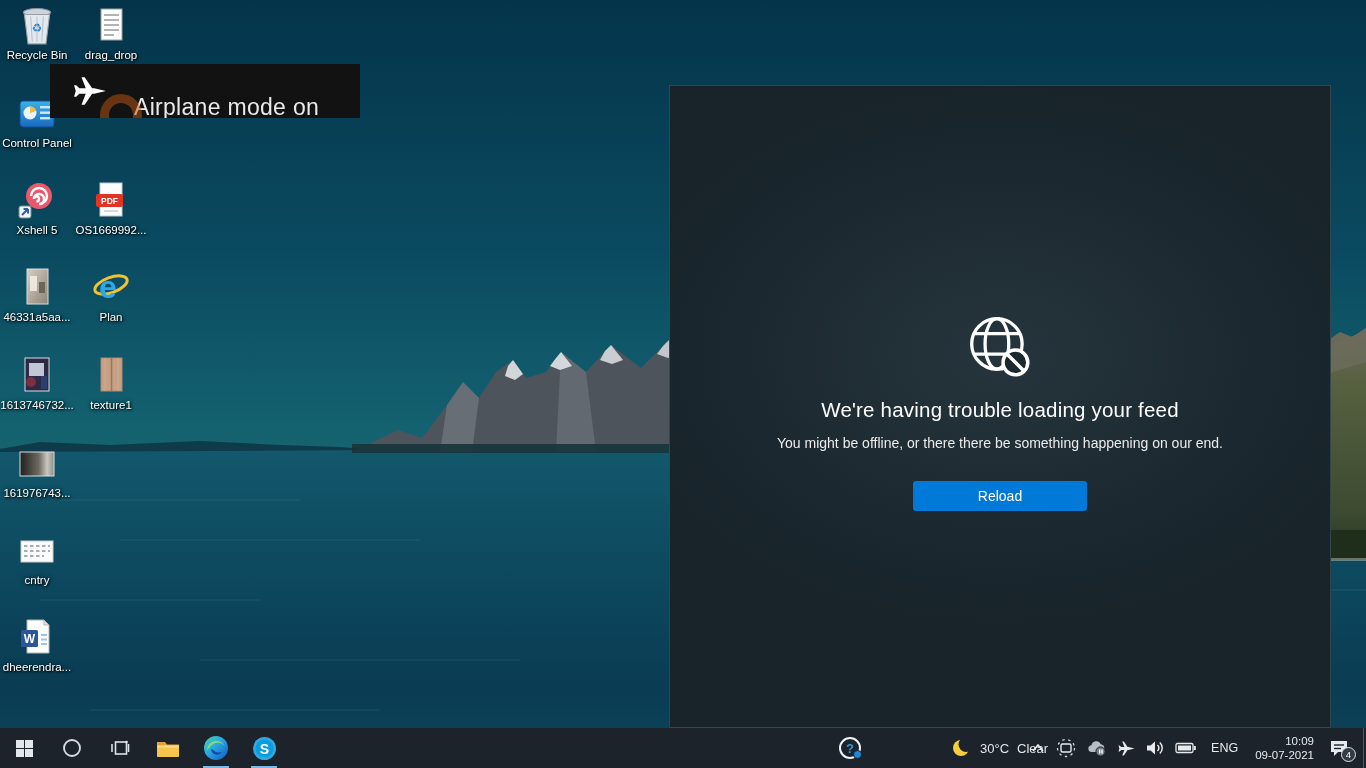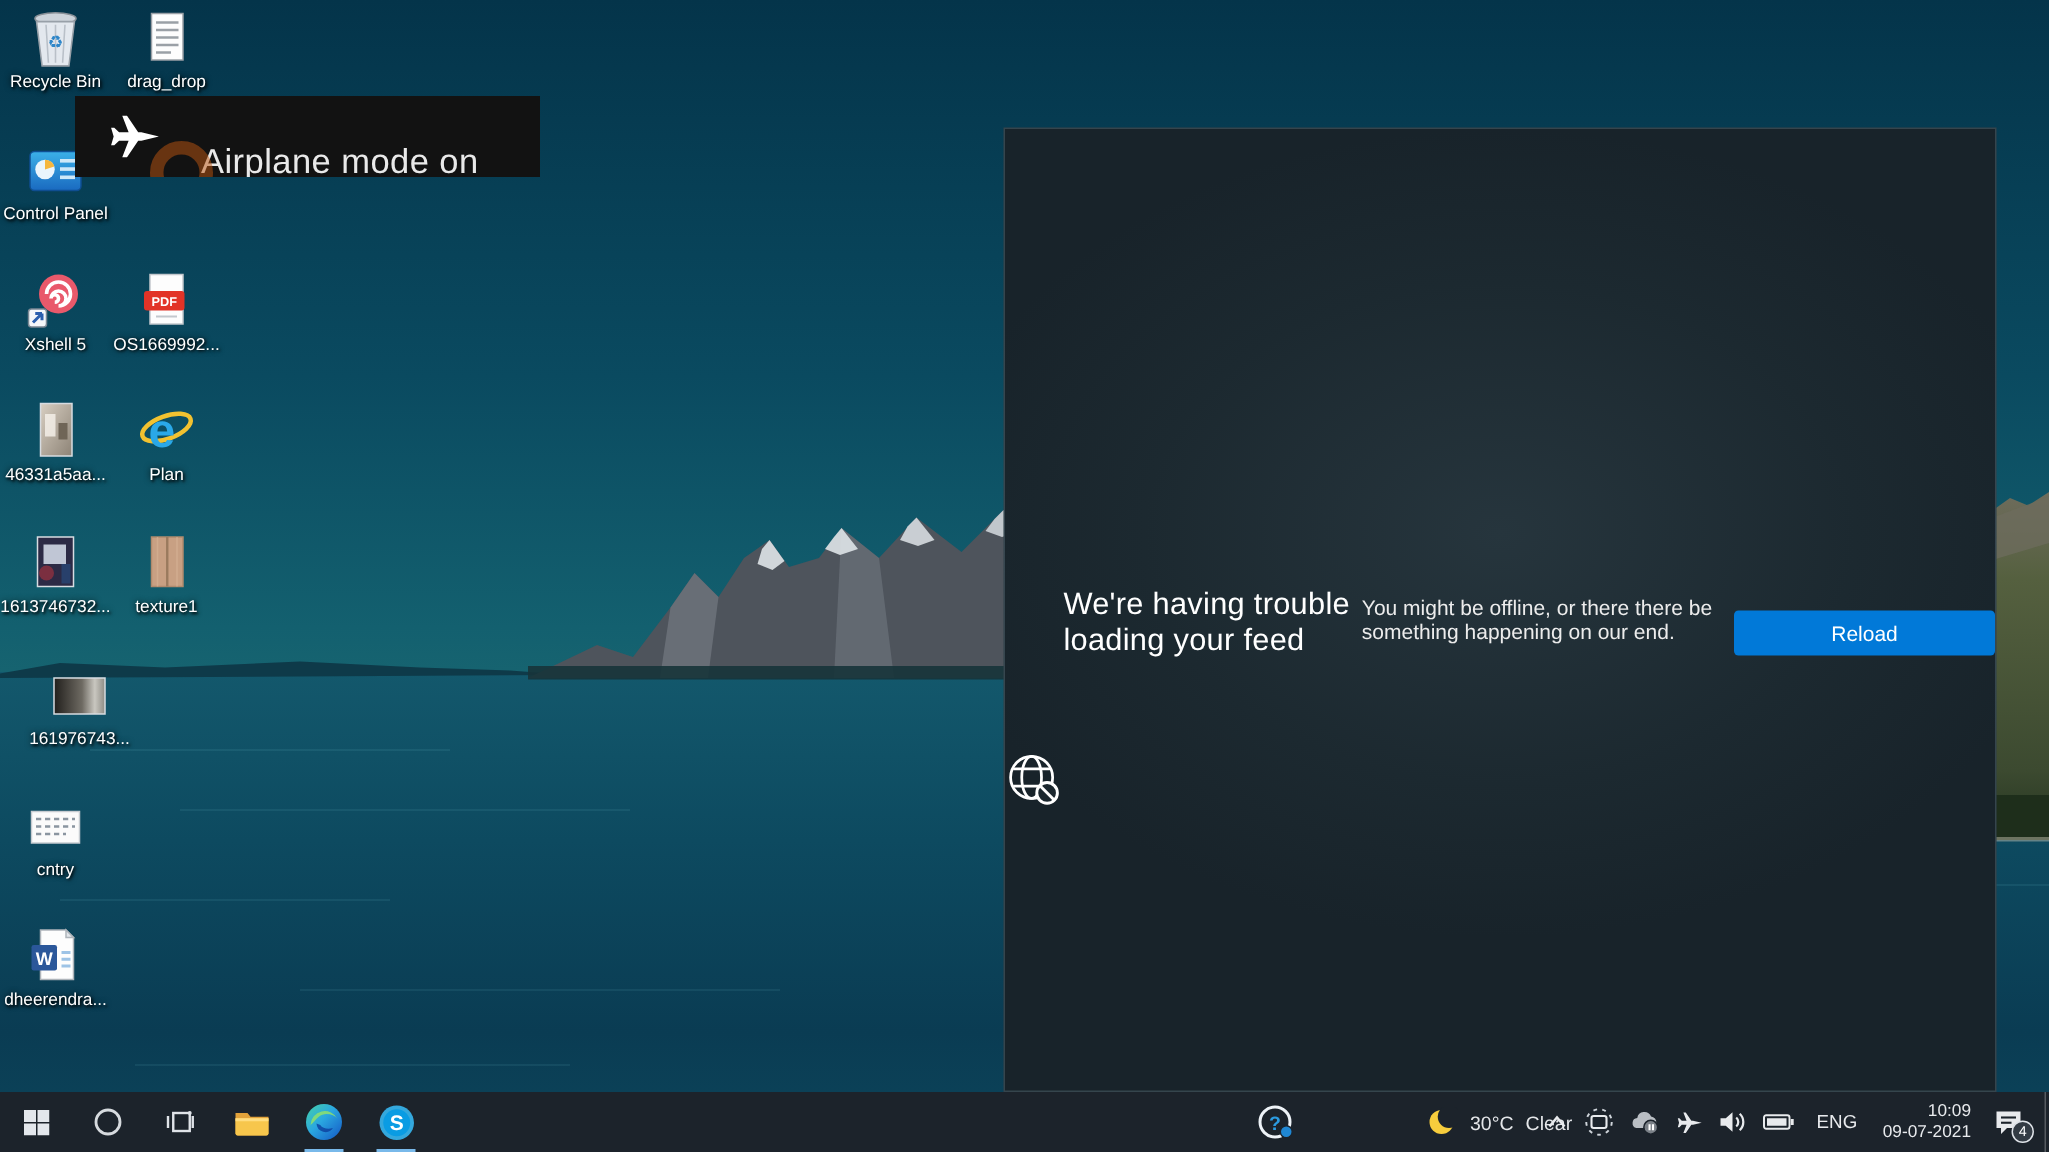--- a/index.html
+++ b/index.html
@@ -11,36 +11,36 @@
   .wallpaper { position:absolute; inset:0; z-index:0; }
 
   
   .cell { position:absolute; width:74px; display:flex; flex-direction:column;
           align-items:center; z-index:10; cursor:default; }
   .art { width:44px; height:40px; display:flex; align-items:center; justify-content:center; }
   .lbl { margin-top:2px; font-size:11.5px; line-height:14px; color:#fff; text-align:center;
          text-shadow:1px 1px 2px #000, 0 0 4px rgba(0,0,0,.85); padding:0 2px; }
   .c0{left:0;top:6px;} .c1{left:74px;top:6px;} .c2{left:0;top:94px;} .c3{left:74px;top:94px;}
   .c4{left:0;top:181px;} .c5{left:74px;top:181px;align-items:center;} .c6{left:0;top:268px;} .c7{left:74px;top:268px;}
-  .c8{left:0;top:356px;} .c9{left:74px;top:356px;} .c10{left:16px;top:444px;}
+  .c8{left:0;top:356px;} .c9{left:74px;top:356px;} .c10{left:0;top:444px;}
   .c11{left:0;top:531px;} .c12{left:0;top:618px;}
 
   
   .toast { position:absolute; left:50px; top:64px; width:310px; height:54px; background:#121212;
            z-index:60; display:flex; align-items:center; overflow:hidden; }
   .toast .plane { margin-left:22px; flex:0 0 auto; }
   .toast .msg { margin-left:26px; font-size:23px; font-weight:300; color:#e9e9e9; letter-spacing:.3px;margin-top:32px; }
   .ghost-ring { position:absolute; left:50px; top:30px; width:42px; height:42px; border-radius:50%;
                 border:9px solid rgba(190,85,15,.5); }
 
   
   .panel { position:absolute; left:669px; top:85px; width:662px; height:643px; z-index:20;
            background:radial-gradient(58% 42% at 50% 42%, #26353d 0%, #1c2930 62%, #18232a 100%);
            border:1px solid rgba(160,190,205,.22);
-           display:flex; flex-direction:row; align-items:center; }
+           display:flex; flex-direction:column; align-items:center; }
   .panel .globe { margin-top:226px; }
   .panel h1 { margin-top:16px; font-size:20.5px; font-weight:300; color:#fff; letter-spacing:.2px; }
   .panel p  { margin-top:13px; font-size:14px; font-weight:400; color:#ececec; }
   .btn-row { margin-top:30px; display:flex; gap:17px; }
   .btn { width:174px; height:30px; border:none; border-radius:3px; color:#fff; font-size:14px;
          font-family:"Liberation Sans",sans-serif; cursor:pointer; }
   .btn.reload { background:#0179d8; }
   .btn.check  { background:#5a5e61; width:176px; }
 
   

